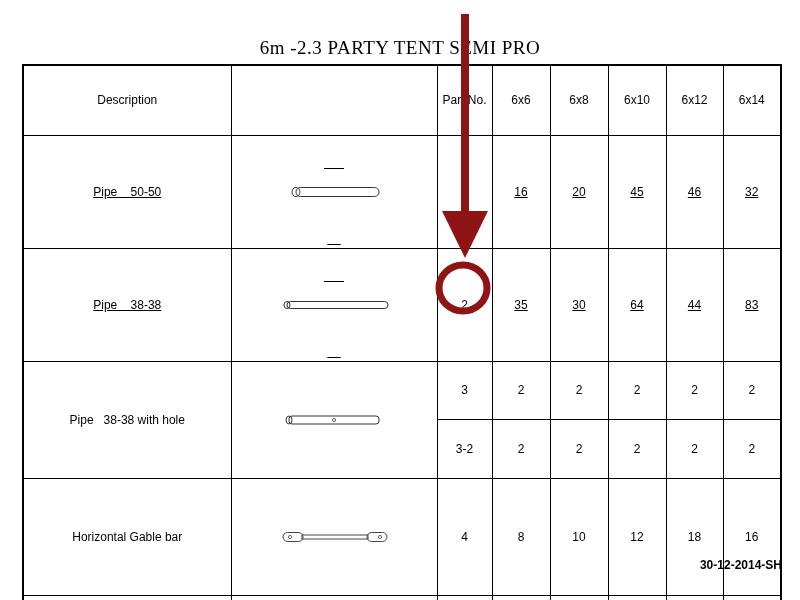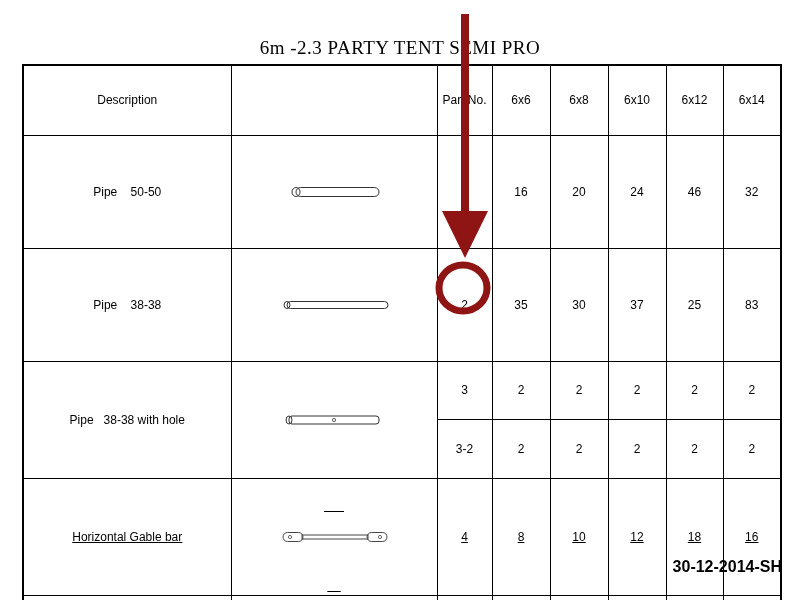--- a/index.html
+++ b/index.html
@@ -13,28 +13,28 @@
   }
   table.parts{
     position:absolute;left:22px;top:64px;border-collapse:collapse;
     table-layout:fixed;border:2px solid #000;
   }
   table.parts td{
     border:1px solid #000;padding:0;text-align:center;vertical-align:middle;
     font-size:12px;line-height:1.5;white-space:pre-wrap;
   }
   tr.r-head{height:70px;margin-left:29px;}
-  tr.r0,tr.r1{height:42px;}
+  tr.r0,tr.r1{height:42px;text-decoration:underline;}
   tr.r2a,tr.r2b{height:22px;}
-  tr.r3,tr.r4{height:46px;text-decoration:underline;}
+  tr.r3,tr.r4{height:46px;}
   td.img{padding:0;}
   td.img svg{display:block;}
   .footer{
     position:absolute;top:558px;left:22px;width:760px;text-align:right;
-    font-size:16px;font-weight:600;
+    font-size:12px;font-weight:600;
   }
   .overlay{position:absolute;left:0;top:0;pointer-events:none;z-index:5;}
 </style>
 </head>
 <body>
 
 <div class="title">6m -2.3 PARTY TENT SEMI PRO</div>
 
 <table class="parts">
   <colgroup>
@@ -64,38 +64,38 @@
     <td class="desc">Pipe    50-50</td>
     <td class="img">
       <svg width="205" height="40" viewBox="0 0 205 40">
         <rect x="64" y="15.5" width="83" height="9" rx="4.5" fill="none" stroke="#333" stroke-width="1"></rect>
         <ellipse cx="64" cy="20" rx="4" ry="4.5" fill="none" stroke="#333" stroke-width="1"></ellipse>
       </svg>
     </td>
     <td>1</td>
     <td>16</td>
     <td>20</td>
-    <td>24</td>
+    <td>45</td>
     <td>46</td>
     <td>32</td>
   </tr>
 
   <tr class="r1">
     <td class="desc">Pipe    38-38</td>
     <td class="img">
       <svg width="205" height="40" viewBox="0 0 205 40">
         <rect x="55" y="16.5" width="101" height="7" rx="3.5" fill="none" stroke="#333" stroke-width="1"></rect>
         <ellipse cx="55" cy="20" rx="3" ry="3.5" fill="none" stroke="#333" stroke-width="1"></ellipse>
       </svg>
     </td>
     <td>2</td>
     <td>35</td>
     <td>30</td>
-    <td>37</td>
-    <td>25</td>
+    <td>64</td>
+    <td>44</td>
     <td>83</td>
   </tr>
 
   <tr class="r2a">
     <td class="desc" rowspan="2">Pipe   38-38 with hole</td>
     <td class="img" rowspan="2">
       <svg width="205" height="44" viewBox="0 0 205 44">
         <rect x="57" y="18" width="90" height="8" rx="3" fill="none" stroke="#333" stroke-width="1"></rect>
         <ellipse cx="57" cy="22" rx="3" ry="4" fill="none" stroke="#333" stroke-width="1"></ellipse>
         <circle cx="102" cy="22" r="1.6" fill="none" stroke="#333" stroke-width="0.8"></circle>

